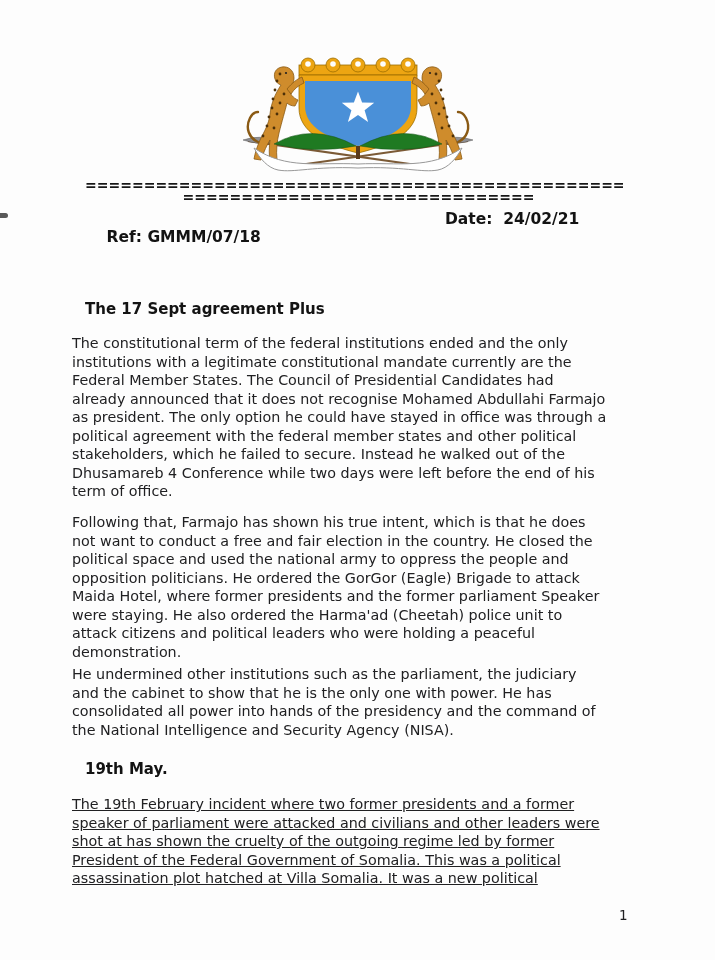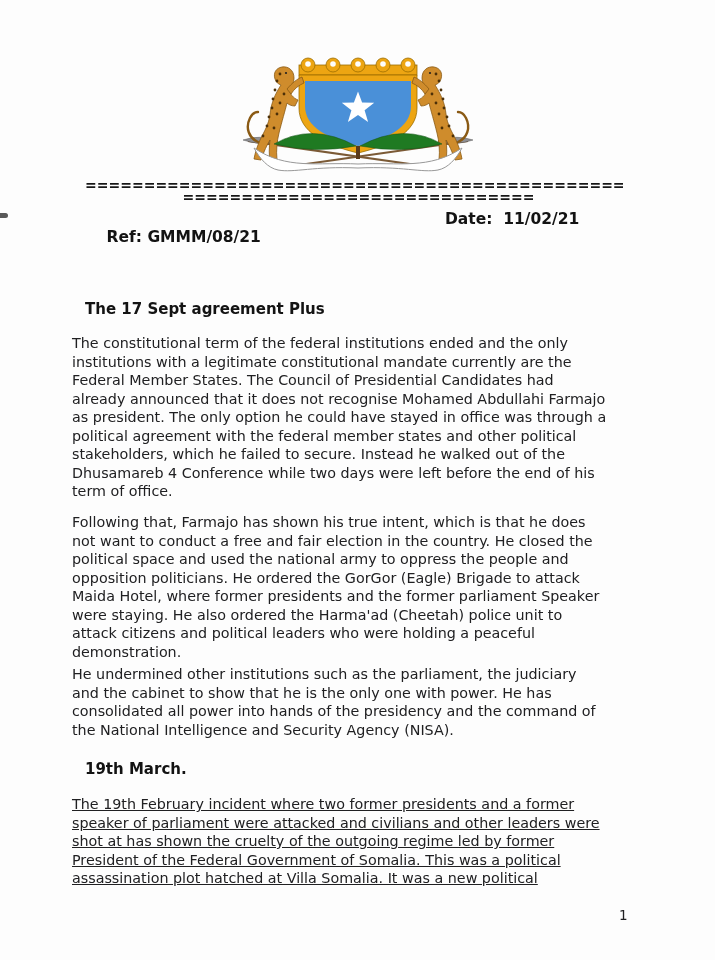--- a/index.html
+++ b/index.html
@@ -102,22 +102,22 @@
       <path d="M12,92 C45,114 75,106 116,108 C157,106 187,114 220,92
            C214,103 206,112 196,114 C180,117 160,110 116,112
            C72,110 52,117 36,114 C26,112 18,103 12,92 Z" fill="#ffffff" stroke="#999" stroke-width="1"></path>
     </svg>
   </div>
 
   <div class="sep sep1">==============================================</div>
   <div class="sep sep2">==============================</div>
 
   <div class="refdate">
-    <span>Ref: GMMM/08/21</span>
-    <span class="date">Date:  11/02/21</span>
+    <span>Ref: GMMM/07/18</span>
+    <span class="date">Date:  24/02/21</span>
   </div>
 
 
   <div class="h sub1">The 17 Sept agreement Plus</div>
   <div class="para p1">The constitutional term of the federal institutions ended and the only
 institutions with a legitimate constitutional mandate currently are the
 Federal Member States. The Council of Presidential Candidates had
 already announced that it does not recognise Mohamed Abdullahi Farmajo
 as president. The only option he could have stayed in office was through a
 political agreement with the federal member states and other political
@@ -130,21 +130,21 @@
 opposition politicians. He ordered the GorGor (Eagle) Brigade to attack
 Maida Hotel, where former presidents and the former parliament Speaker
 were staying. He also ordered the Harma'ad (Cheetah) police unit to
 attack citizens and political leaders who were holding a peaceful
 demonstration.</div>
   <div class="para p3">He undermined other institutions such as the parliament, the judiciary
 and the cabinet to show that he is the only one with power. He has
 consolidated all power into hands of the presidency and the command of
 the National Intelligence and Security Agency (NISA).</div>
 
-  <div class="h sub2">19th March.</div>
+  <div class="h sub2">19th May.</div>
   <div class="para p4">The 19th February incident where two former presidents and a former
 speaker of parliament were attacked and civilians and other leaders were
 shot at has shown the cruelty of the outgoing regime led by former
 President of the Federal Government of Somalia. This was a political
 assassination plot hatched at Villa Somalia. It was a new political</div>
 
   <div class="pageno">1</div>
 
   <div class="artifact"></div>
 </div>

